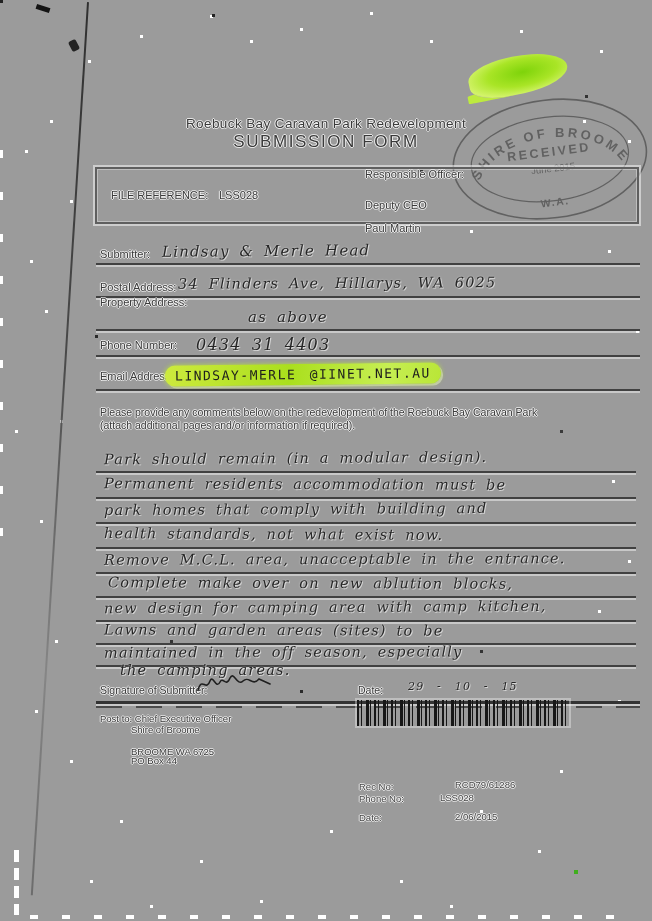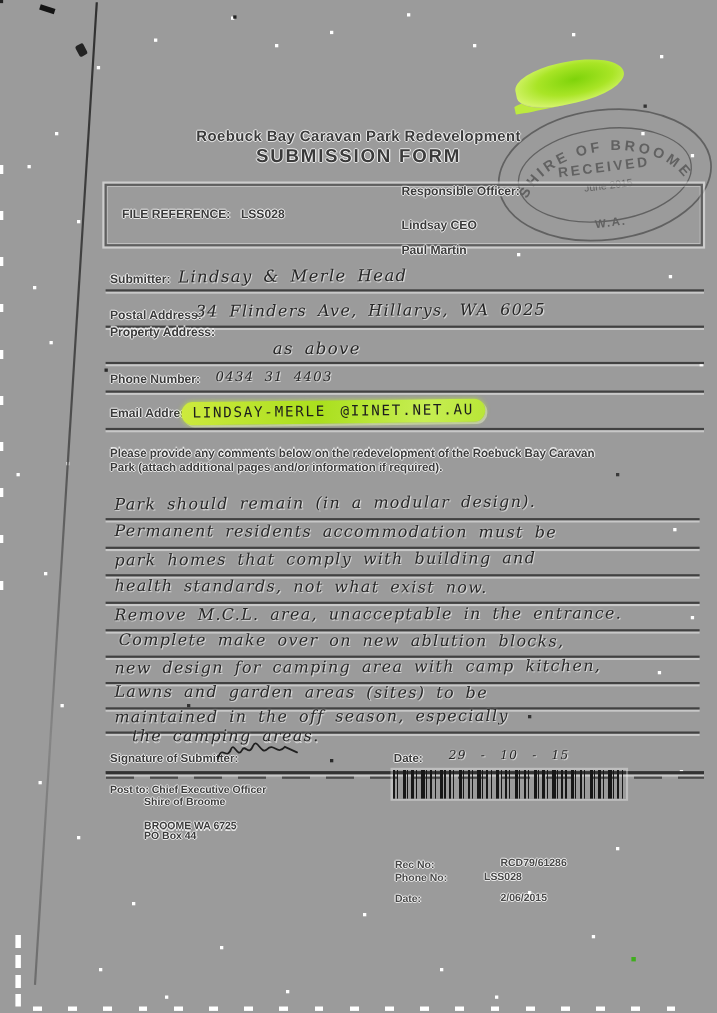--- a/index.html
+++ b/index.html
@@ -1,20 +1,20 @@
 <!DOCTYPE html>
 <html><head>
 <meta charset="utf-8">
 <style>
   html,body{margin:0;padding:0;}
   body{width:652px;height:921px;background:#9b9b9b;overflow:hidden;
        font-family:"Liberation Sans", sans-serif;position:relative;}
   .abs{position:absolute;}
   
-  .print{color:#3a3a3a;font-weight:bold;
+  .print{color:#3a3a3a;font-weight:normal;
          text-shadow:1px 0 0 rgba(255,255,255,.75),-1px 0 0 rgba(255,255,255,.75),
                      0 1px 0 rgba(255,255,255,.75),0 -1px 0 rgba(255,255,255,.75);}
   
   .hw{font-family:"DejaVu Serif", serif;font-style:italic;color:#262626;
       letter-spacing:1.2px;word-spacing:4px;white-space:nowrap;
       text-shadow:1px 1px 0 rgba(255,255,255,.55),0 0 2px rgba(255,255,255,.6);}
   .rule{position:absolute;height:2px;background:#414141;
         box-shadow:0 2px 0 rgba(255,255,255,.45);}
   .label{font-size:11px;}
   .title1{font-size:13.5px;letter-spacing:.4px;}
@@ -84,36 +84,36 @@
 
 <div class="abs print title1" style="left:0;top:116px;width:652px;text-align:center;">Roebuck Bay Caravan Park Redevelopment</div>
 <div class="abs print title2" style="left:0;top:132px;width:652px;text-align:center;">SUBMISSION FORM</div>
 
 <div class="abs refbox" style="left:95px;top:167px;width:540px;height:53px;text-align:right;">
   <span class="print label abs" style="left:14px;top:20px;">FILE REFERENCE:</span>
   <span class="print label abs" style="left:122px;top:20px;">LSS028</span>
 </div>
 <div class="abs print label" style="left:365px;top:168px;">Responsible Officer:</div>
 <div class="abs print label" style="left:365px;top:186px;margin-top:36px;">Paul Martin</div>
-<div class="abs print label" style="left:365px;top:199px;">Lindsay CEO</div>
+<div class="abs print label" style="left:365px;top:199px;">Deputy CEO</div>
 
 <div class="abs print label" style="left:100px;top:248px;">Submitter:</div>
 <div class="abs hw" style="left:162px;top:242px;font-size:15px;transform:rotate(-.4deg);">Lindsay &amp; Merle Head</div>
 <div class="rule" style="left:96px;top:263px;width:544px;"></div>
 
 <div class="abs print label" style="left:100px;top:281px;">Postal Address:</div>
 <div class="abs hw" style="left:178px;top:275px;font-size:14.5px;transform:rotate(-.3deg);">34 Flinders Ave, Hillarys, WA 6025</div>
 <div class="rule" style="left:96px;top:296px;width:544px;"></div>
 
 <div class="abs print label" style="left:100px;top:296px;">Property Address:</div>
 <div class="abs hw" style="left:248px;top:308px;font-size:15px;">as above</div>
 <div class="rule" style="left:96px;top:329px;width:544px;"></div>
 
 <div class="abs print label" style="left:100px;top:339px;">Phone Number:</div>
-<div class="abs hw" style="left:196px;top:335px;font-size:12px;">0434 31 4403</div>
+<div class="abs hw" style="left:196px;top:335px;font-size:16px;">0434 31 4403</div>
 <div class="rule" style="left:96px;top:355px;width:544px;"></div>
 
 <div class="abs print label" style="left:100px;top:370px;">Email Address:</div>
 <div class="abs hl-wrap" style="left:165px;top:364px;">
   <span class="hw">LINDSAY-MERLE @IINET.NET.AU</span>
 </div>
 <div class="rule" style="left:96px;top:389px;width:544px;"></div>
 
 <div class="abs print" style="left:100px;top:406px;width:458px;font-size:10.5px;line-height:13px;">Please provide any comments below on the redevelopment of the Roebuck Bay Caravan Park (attach additional pages and/or information if required).</div>
 

